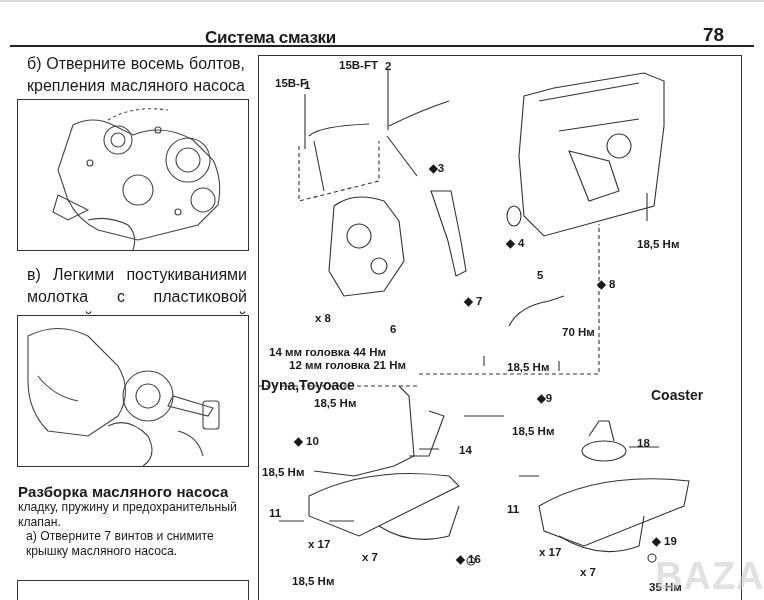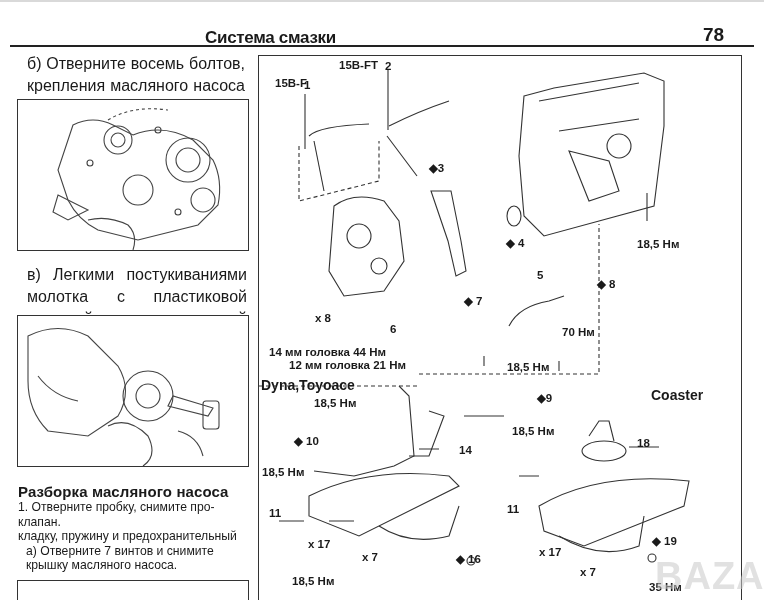--- a/index.html
+++ b/index.html
@@ -69,23 +69,22 @@
       <rect x="185" y="85" width="16" height="28" rx="3"></rect>
       <path d="M90 110 q20 -10 40 10 q10 20 -5 30"></path>
       <path d="M160 115 q20 5 25 25"></path>
       <path d="M20 60 q15 20 40 25"></path>
     </g>
   </svg>
 </div>
 
 <div class="heading2">Разборка масляного насоса</div>
 <div class="steps">
-  <div class="ln">1. Отверните пробку, снимите про-</div>
+  <div class="ln">кладку, пружину и предохранительный</div>
   <div class="ln">клапан.</div>
-  <div class="ln">кладку, пружину и предохранительный</div>
   <div class="ln ind">а) Отверните 7 винтов и снимите</div>
   <div class="ln ind">крышку масляного насоса.</div>
 </div>
 <div class="fig fig3"></div>
 
 <div class="diagram">
   <svg width="482" height="560">
     <g fill="none" stroke="#333" stroke-width="1.1">
 
       <path d="M265 40 l30 -8 l90 -15 l20 8 l0 45 l-10 80 l-110 30 l-20 -20 l-5 -60 z"></path>

